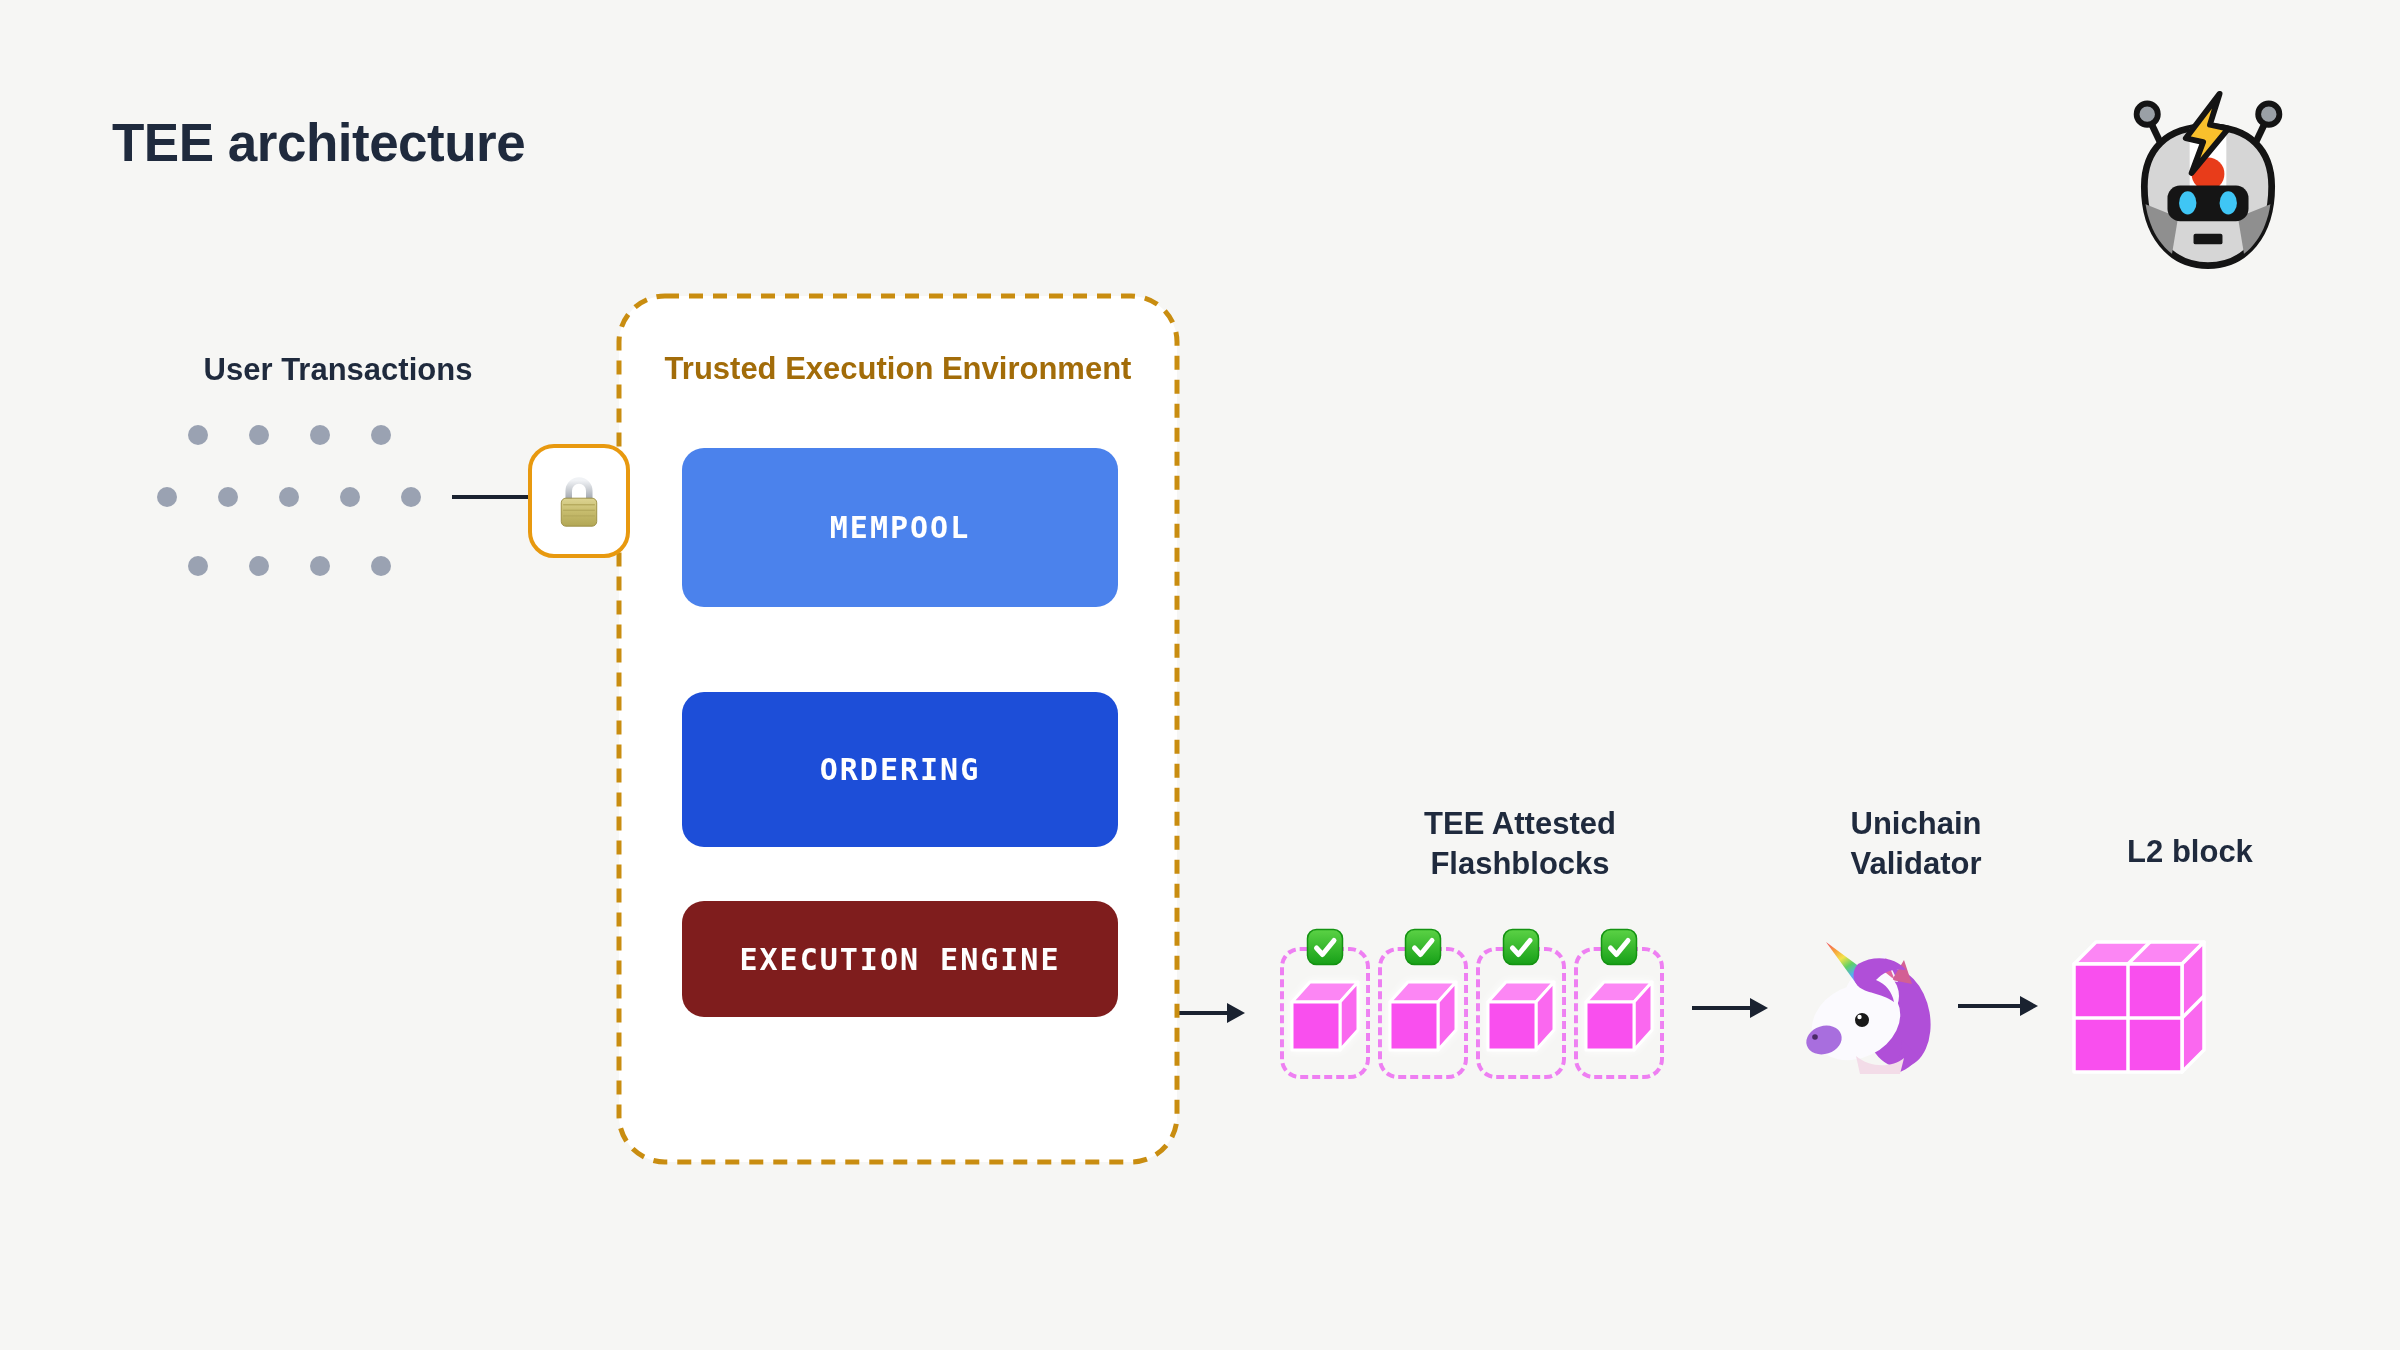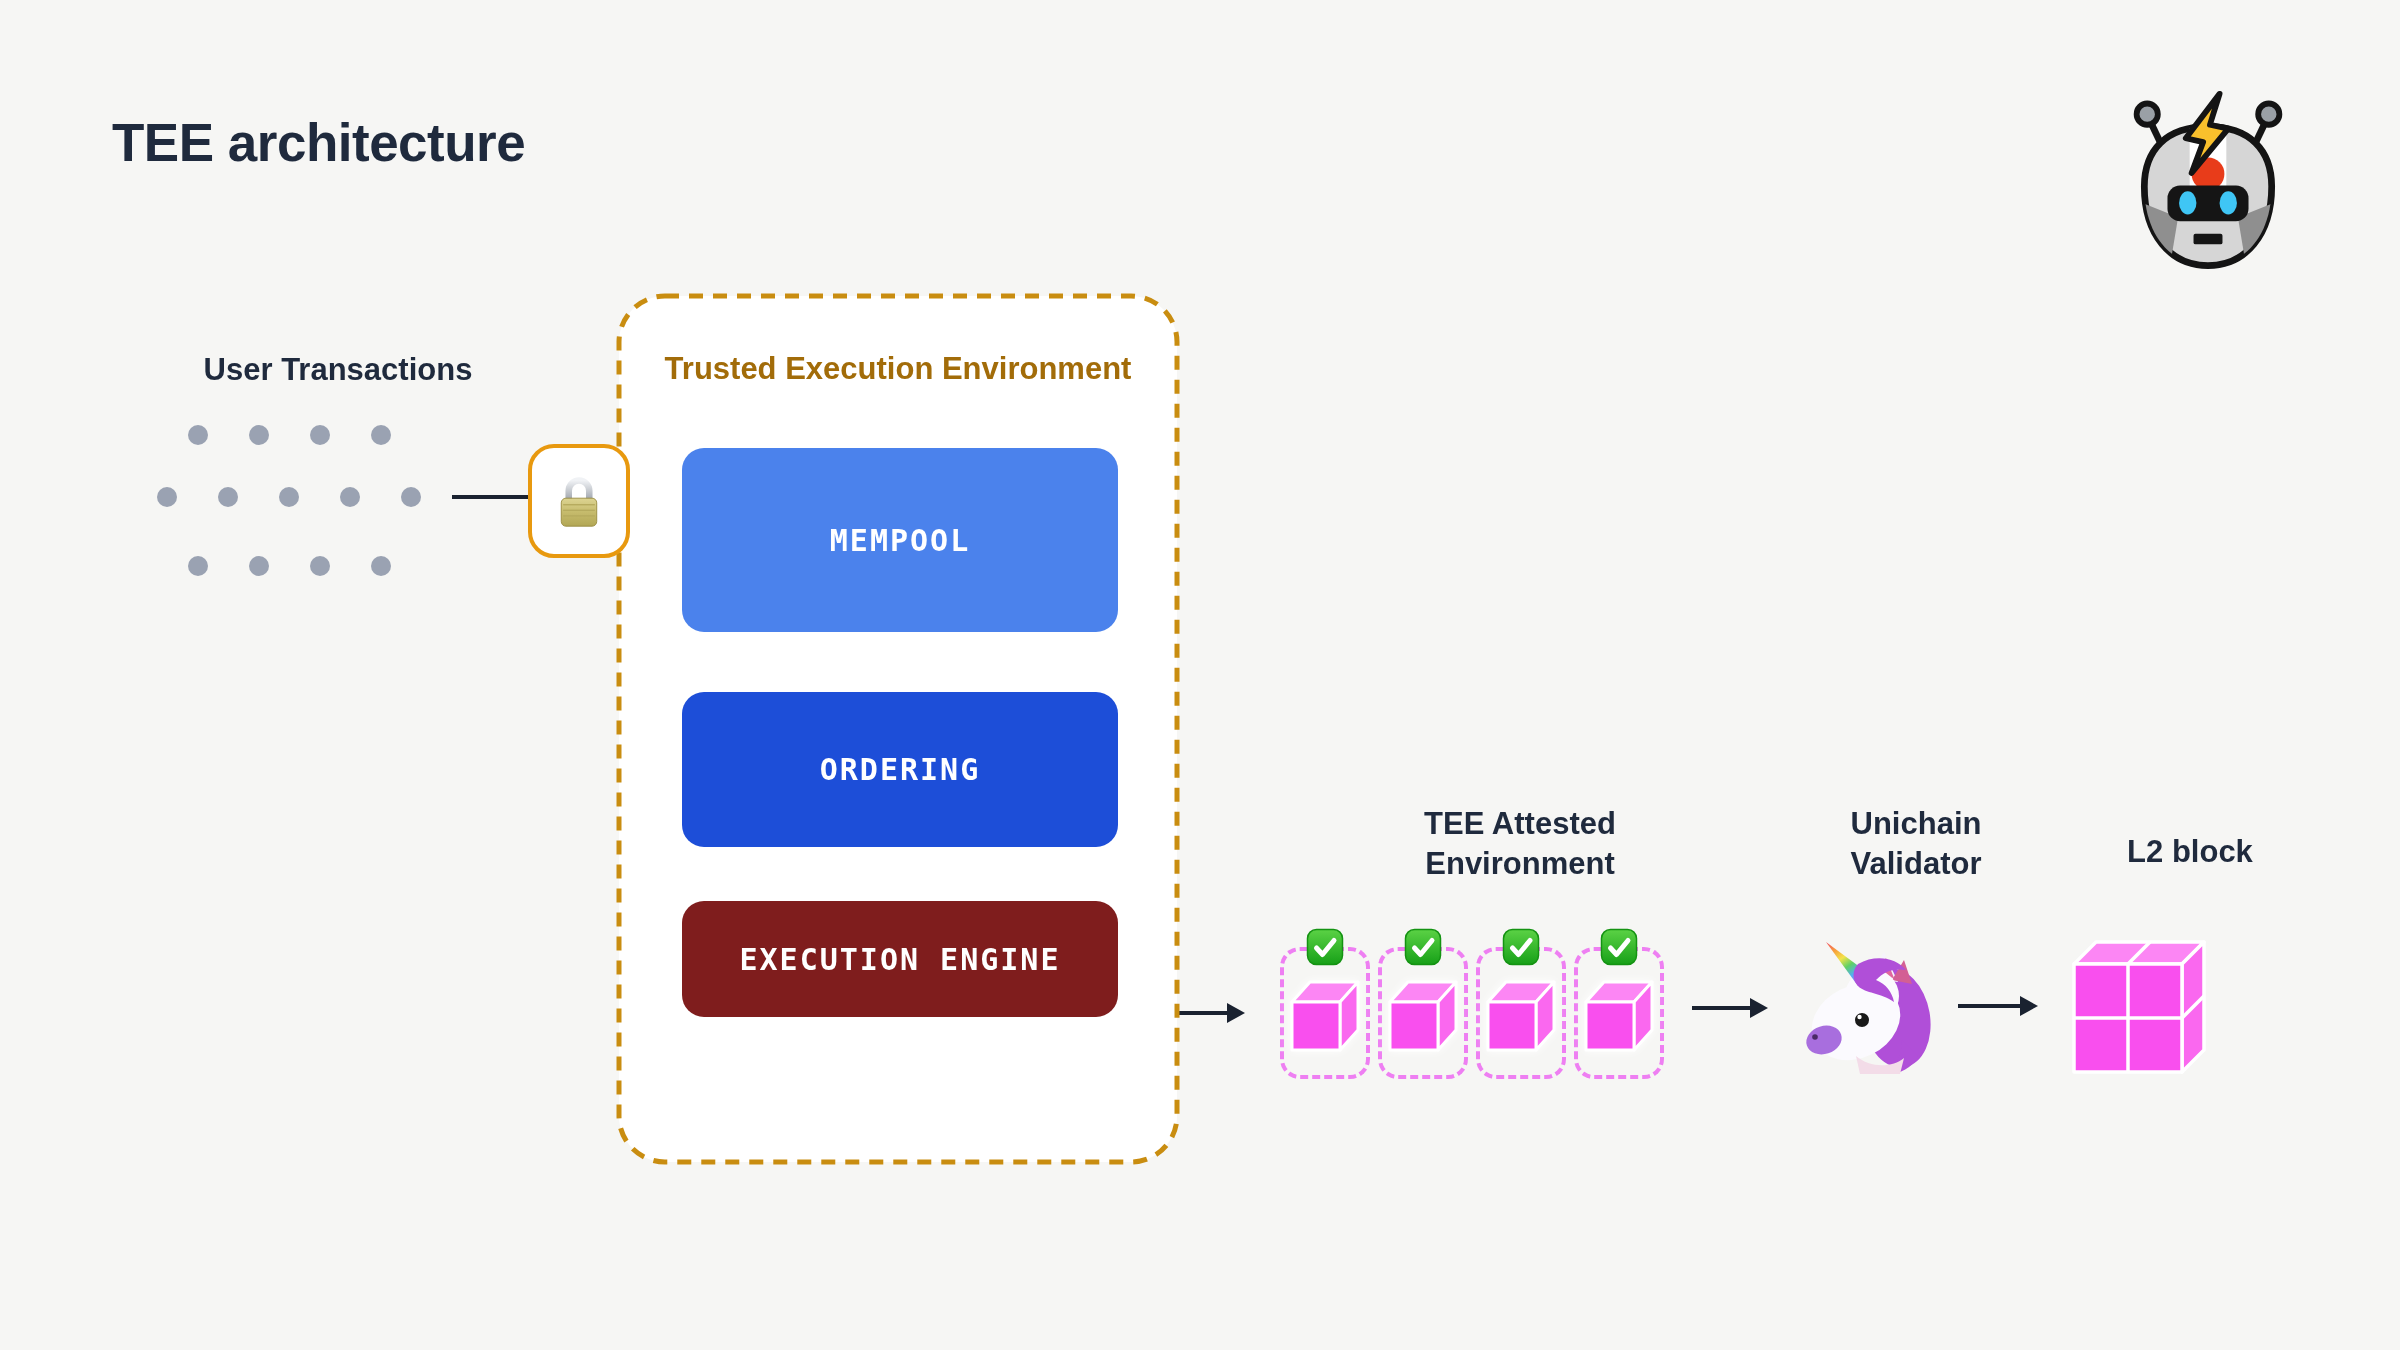--- a/index.html
+++ b/index.html
@@ -123,21 +123,21 @@
   <div class="arrow-v head" style="left:896px;top:849px;height:38px;"></div>
   <div class="arrow-h head" style="left:1119px;top:1011px;width:108px;"></div>
   <div class="arrow-h head" style="left:1692px;top:1006px;width:58px;"></div>
   <div class="arrow-h head" style="left:1958px;top:1004px;width:62px;"></div>
 
   <div class="tee">
     <svg class="border" width="564" height="872" viewBox="0 0 564 872">
       <rect x="3" y="3" width="558" height="866" rx="46" fill="#ffffff" style="stroke:var(--tee_dash)" stroke-width="5" stroke-dasharray="14 10"></rect>
     </svg>
     <div class="tee-title">Trusted Execution Environment</div>
-    <div class="stage" style="background: rgb(75, 130, 236); top: 155px; height: 184px;">
+    <div class="stage" style="background: rgb(75, 130, 236); top: 155px; height: 159px;">
       <span>MEMPOOL</span>
     </div>
     <div class="stage" style="background: #1d4ed8; top: 399px; height: 155px;">
       <span>ORDERING</span>
     </div>
     <div class="stage" style="background: #7f1d1d; top: 608px; height: 116px;">
       <span>EXECUTION ENGINE</span>
     </div>
   </div>
 
@@ -157,21 +157,21 @@
       <path d="M19,32 V21 a11,11 0 0 1 22,0 V32" fill="none" stroke="url(#silver)" stroke-width="7"></path>
       <rect x="11" y="29" width="38" height="30" rx="5" fill="url(#gold)" stroke="#9a8d42" stroke-width="1"></rect>
       <line x1="13" y1="36" x2="47" y2="36" stroke="#b6ab5e" stroke-width="1.5"></line>
       <line x1="13" y1="42" x2="47" y2="42" stroke="#b6ab5e" stroke-width="1.5"></line>
       <line x1="13" y1="48" x2="47" y2="48" stroke="#b6ab5e" stroke-width="1.5"></line>
     </svg>
   </div>
 
   <div class="node-label" style="left:1310px;top:804px;width:324px;">
     <div>TEE Attested</div>
-    <div>Environment</div>
+    <div>Flashblocks</div>
   </div>
   <div class="flashgroup" id="flashgroup">
     <div class="flashblock" style="left: 0px;"></div>
     <svg class="flashcheck" viewBox="0 0 38 38" style="left: 26px;">
       <defs>
         <linearGradient id="greenG" x1="0" y1="0" x2="0" y2="1">
           <stop offset="0" style="stop-color:var(--check_green_light)"></stop>
           <stop offset="1" style="stop-color:var(--check_green_dark)"></stop>
         </linearGradient>
       </defs>

